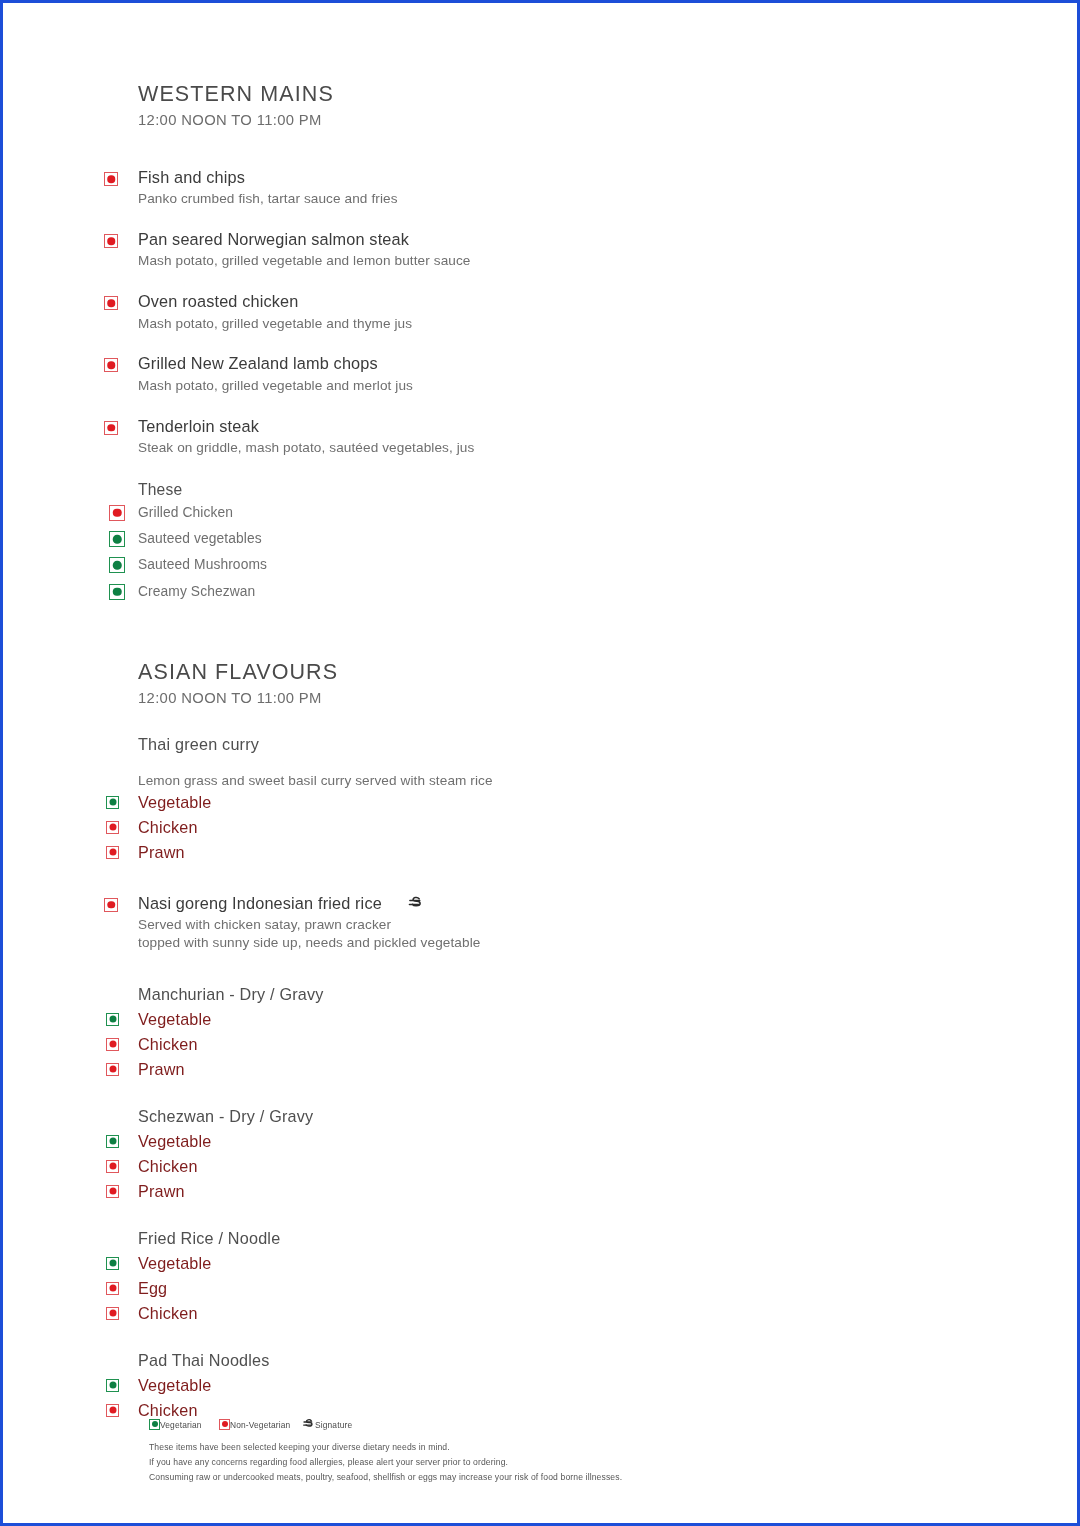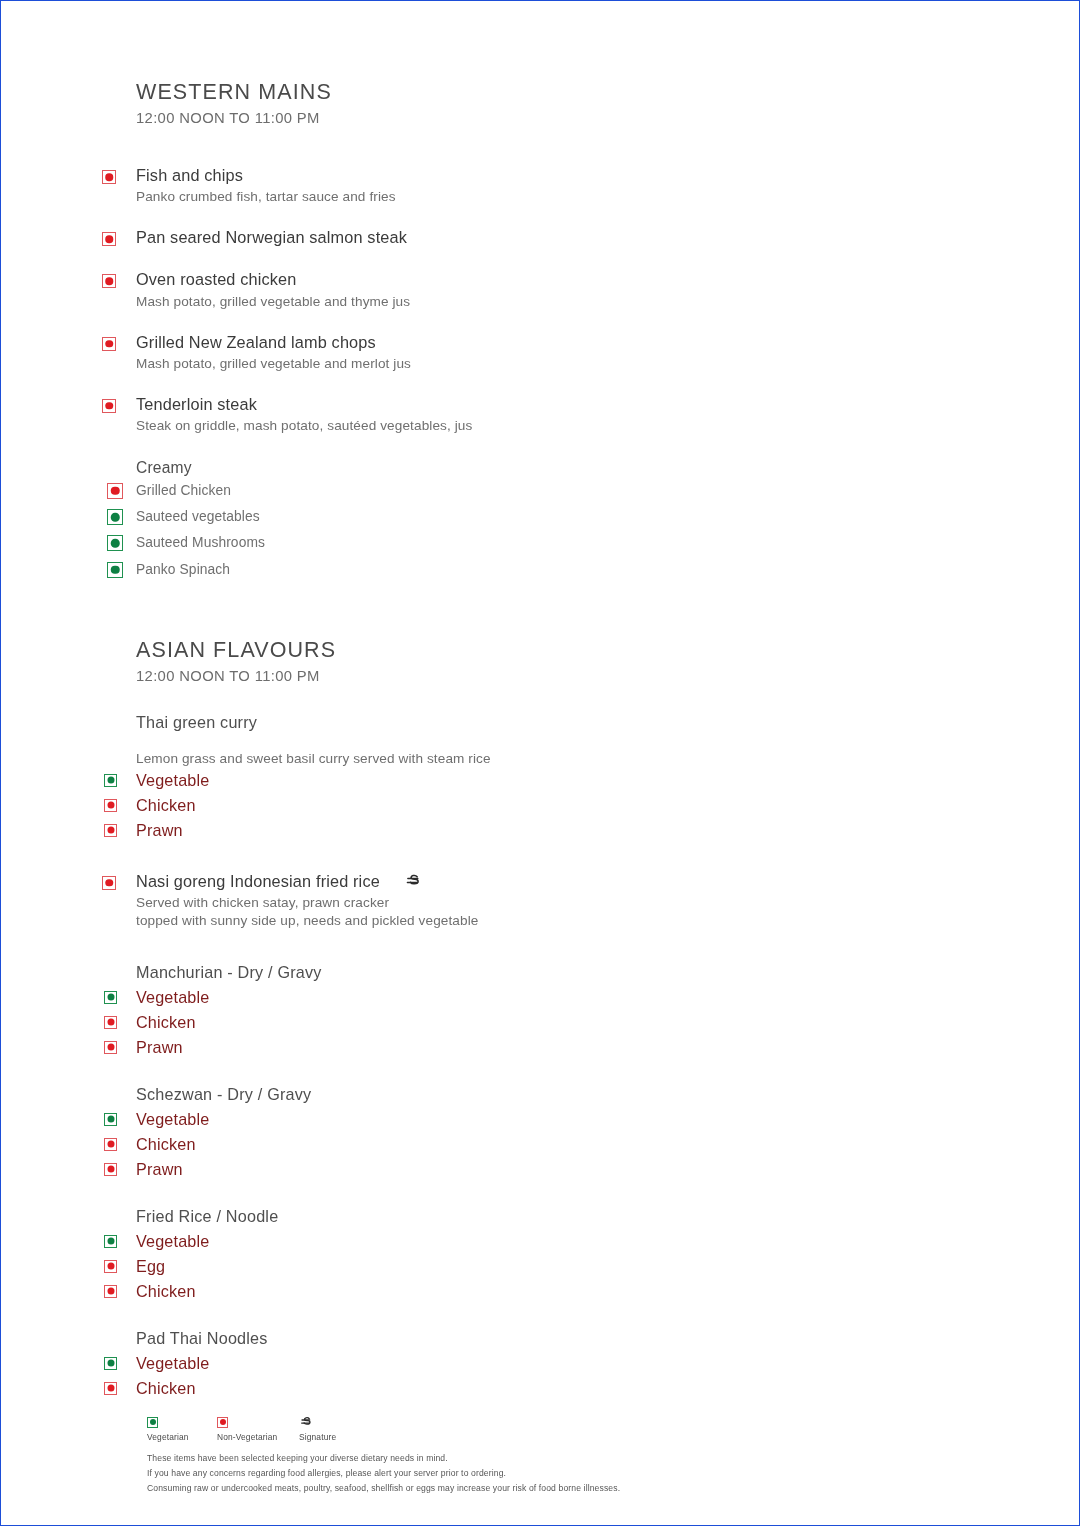--- a/index.html
+++ b/index.html
@@ -12,21 +12,21 @@
     height: 1526px;
     font-family: "Liberation Sans", sans-serif;
     -webkit-font-smoothing: antialiased;
   }
   .page {
     position: relative;
     width: 1080px;
     height: 1526px;
     box-sizing: border-box;
     background: #fff;
-    border: 1px solid #1d4ed8;
+    border: 3px solid #1d4ed8;
     overflow: hidden;
   }
   .content {
     position: absolute;
     left: 135px;
     top: 78px;
     width: 800px;
   }
 
   
@@ -173,21 +173,21 @@
     left: 146px;
     top: 1414px;
     width: 820px;
   }
   .legend {
     display: flex;
     align-items: flex-start;
   }
   .legend-item {
     display: flex;
-    flex-direction: column;
+    flex-direction: row;
     align-items: flex-start;
   }
   .legend-item.li-veg { width: 70px; }
   .legend-item.li-nonveg { width: 82px; }
   .legend-glyph {
     height: 14px;
     display: flex;
     align-items: center;
   }
   .legend-label {
@@ -226,20 +226,21 @@
           <span>Fish and chips</span>
         </div>
         <div class="dish-desc">Panko crumbed fish, tartar sauce and fries</div>
       </div>
 
       <div class="dish">
         <span class="mark nonveg m-dish"></span>
         <div class="dish-name">
           <span>Pan seared Norwegian salmon steak</span>
         </div>
+        <div class="dish-desc">Mash potato, grilled vegetable and lemon butter sauce</div>
       </div>
 
       <div class="dish">
         <span class="mark nonveg m-dish"></span>
         <div class="dish-name">
           <span>Oven roasted chicken</span>
         </div>
         <div class="dish-desc">Mash potato, grilled vegetable and thyme jus</div>
       </div>
 
@@ -253,36 +254,36 @@
 
       <div class="dish">
         <span class="mark nonveg m-dish"></span>
         <div class="dish-name">
           <span>Tenderloin steak</span>
         </div>
         <div class="dish-desc">Steak on griddle, mash potato, sautéed vegetables, jus</div>
       </div>
 
       <div class="sides">
-        <div class="sides-title">Creamy</div>
+        <div class="sides-title">These</div>
         <div class="side-row">
           <span class="mark nonveg m-side"></span>
           <span>Grilled Chicken</span>
         </div>
         <div class="side-row">
           <span class="mark veg m-side"></span>
           <span>Sauteed vegetables</span>
         </div>
         <div class="side-row">
           <span class="mark veg m-side"></span>
           <span>Sauteed Mushrooms</span>
         </div>
         <div class="side-row">
           <span class="mark veg m-side"></span>
-          <span>Panko Spinach</span>
+          <span>Creamy Schezwan</span>
         </div>
       </div>
     </div>
 
     <div class="gap-asian"></div>
 
     <div class="section">
       <div class="sec-title">ASIAN FLAVOURS</div>
       <div class="sec-time">12:00 NOON TO 11:00 PM</div>
 

